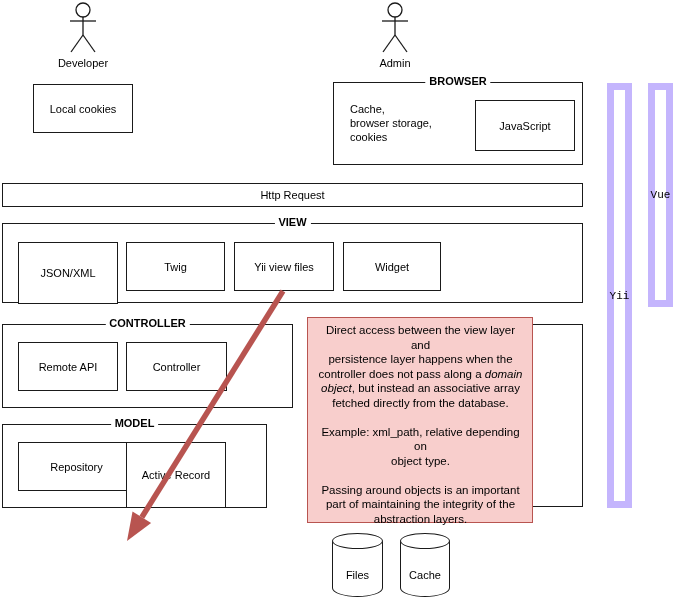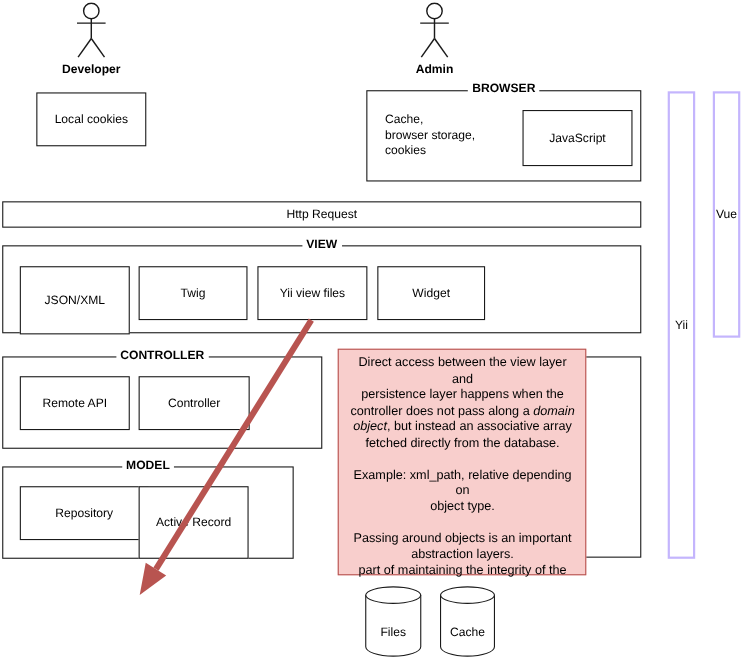--- a/index.html
+++ b/index.html
@@ -21,27 +21,27 @@
   
   .group {
     position:absolute; background:#fff; border:1px solid #1a1a1a;
   }
   .group-label {
     position:absolute; top:-8px; left:50%; transform:translateX(-50%);
     background:#fff; padding:0 4px; font-weight:bold; font-size:11px;
     white-space:nowrap;
   }
 
-  .actor { position:absolute; width:100px; text-align:center;font-weight:bold; }
+  .actor { position:absolute; width:100px; text-align:center; }
   .actor svg { display:block; margin:0 auto; }
   .actor-label { margin-top:3px; font-size:11px; }
 
   .bar {
-    position:absolute; background:#fff; border:2px solid #c4b5fd;
-    display:flex; align-items:center; justify-content:center; font-size:11px;
+    position:absolute; background:#fff; border:7px solid #c4b5fd;
+    display:flex; align-items:center; justify-content:center; font-size:11px;font-family:Liberation Mono, monospace;
   }
 
   .storage-text {
     position:absolute; left:16px; top:19px;
     font-size:11px; line-height:14px; white-space:pre-line; text-align:left;
   }
 
   .note {
     position:absolute; left:307px; top:317px; width:226px; height:206px;
     padding:5px 6px 0 7px; z-index:3;
@@ -133,22 +133,22 @@
       <div class="note-line"><span>Direct access between the view layer and</span></div>
       <div class="note-line"><span>persistence layer happens when the</span></div>
       <div class="note-line"><span>controller does not pass along a </span><i>domain</i></div>
       <div class="note-line"><i>object</i><span>, but instead an associative array</span></div>
       <div class="note-line"><span>fetched directly from the database.</span></div>
       <div class="note-line">&nbsp;</div>
       <div class="note-line"><span>Example: xml_path, relative depending on</span></div>
       <div class="note-line"><span>object type.</span></div>
       <div class="note-line">&nbsp;</div>
       <div class="note-line"><span>Passing around objects is an important</span></div>
+      <div class="note-line"><span>part of maintaining the integrity of the</span></div>
       <div class="note-line"><span>abstraction layers.</span></div>
-      <div class="note-line"><span>part of maintaining the integrity of the</span></div>
     </div>
 
   <div class="bar" style="left:607px; top:83px; width:25px; height:425px;">
     <span>Yii</span>
   </div>
   <div class="bar" style="left:648px; top:83px; width:25px; height:224px;">
     <span>Vue</span>
   </div>
 
   <div class="cyl" style="left:332px; top:533px; width:51px; height:64px;">

